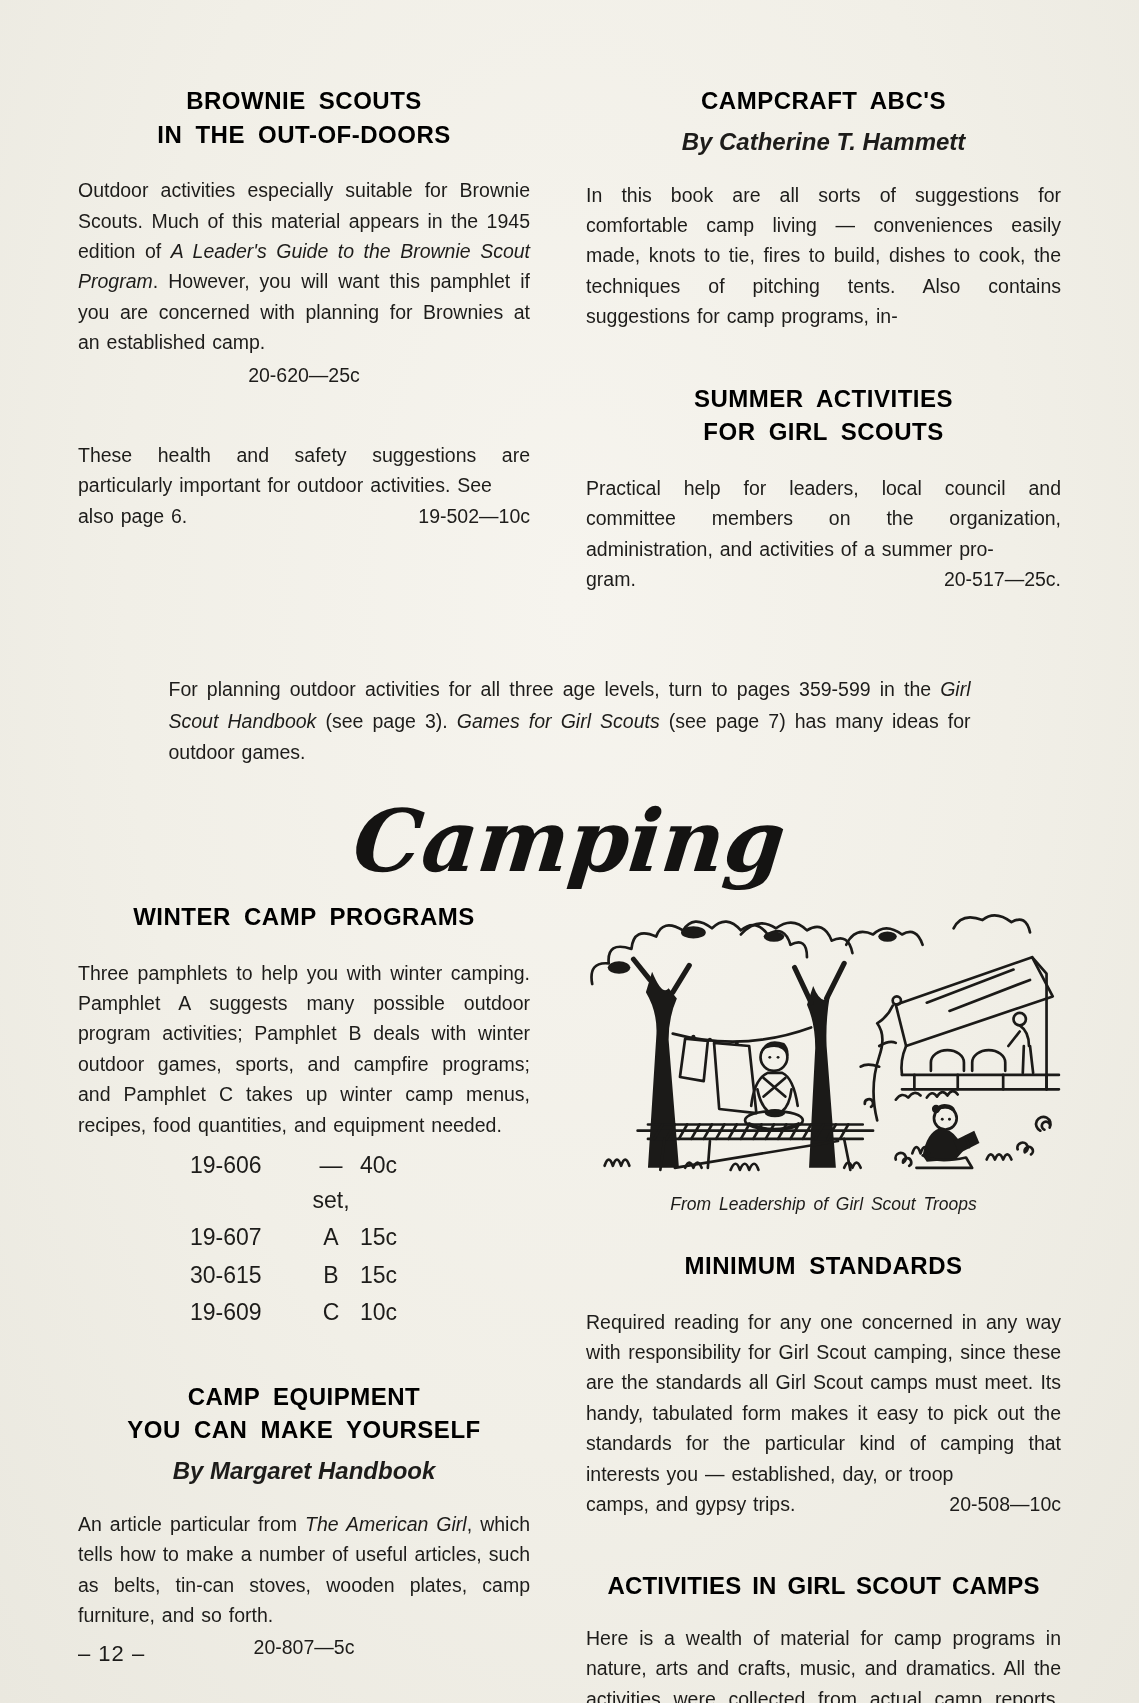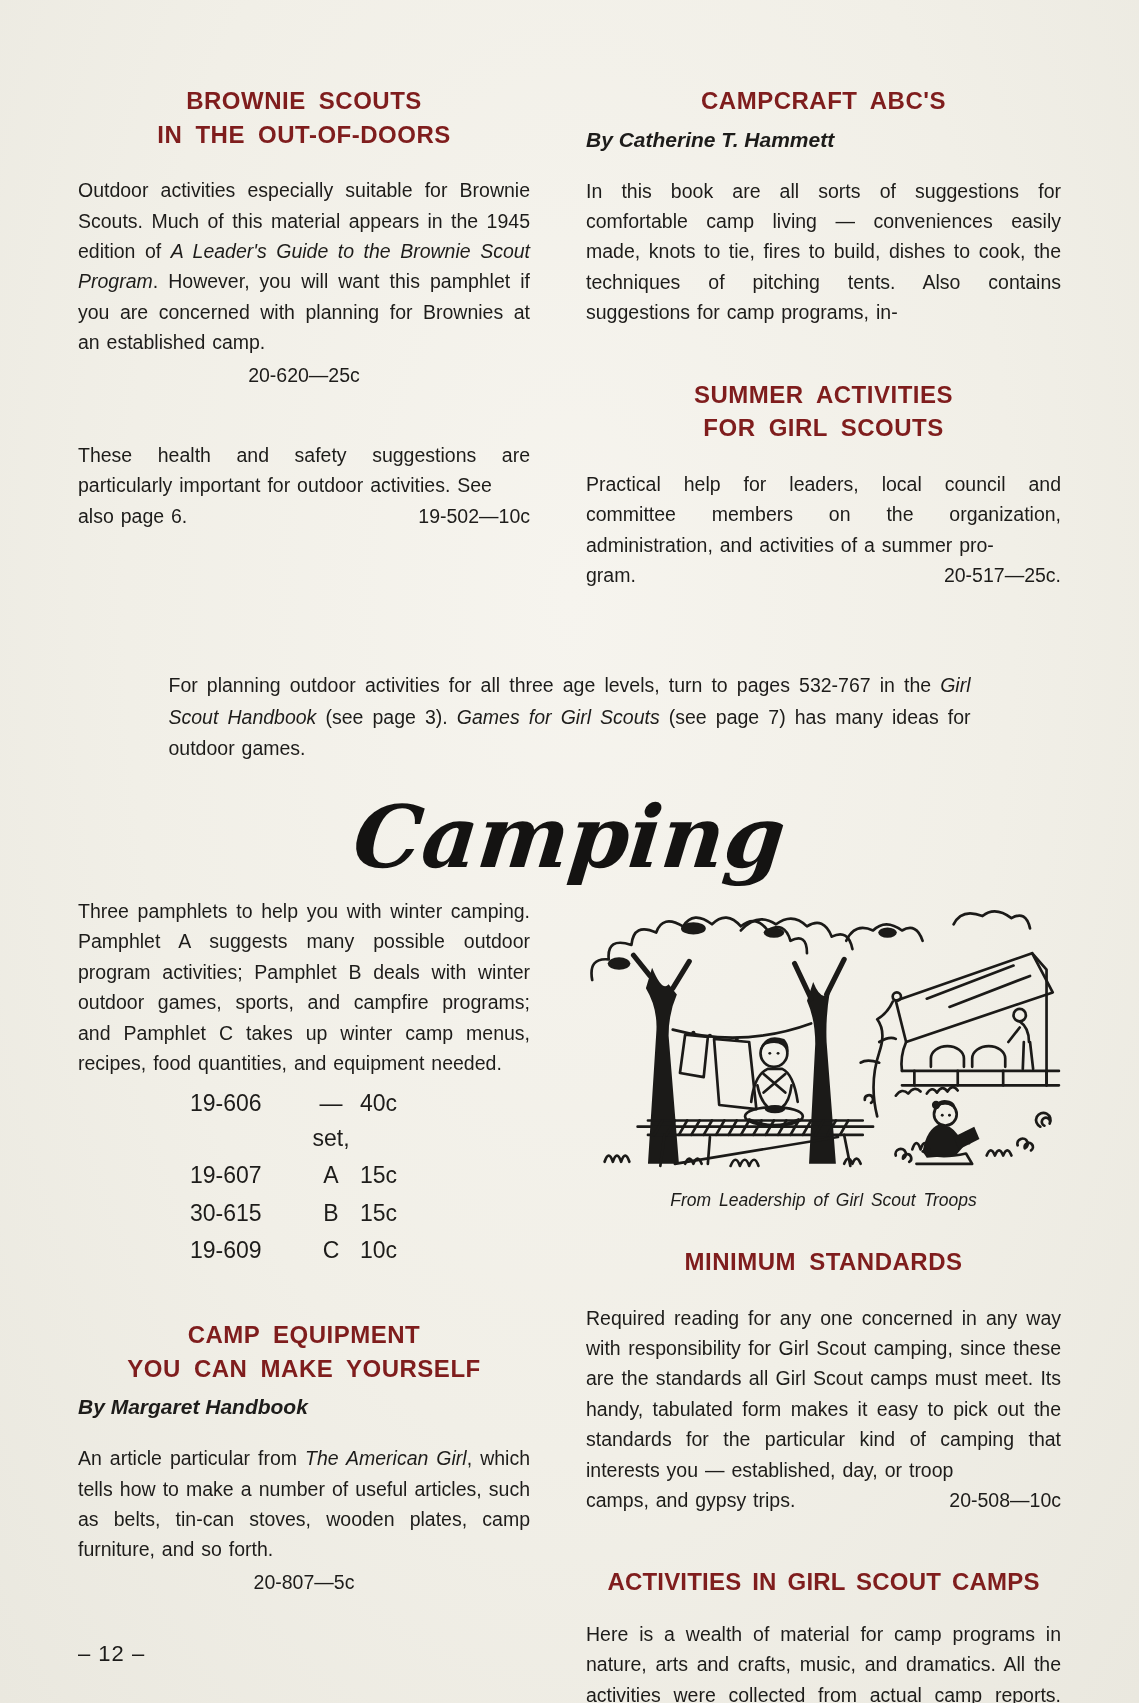--- a/index.html
+++ b/index.html
@@ -5,22 +5,22 @@
   html,body{margin:0;padding:0;}
   body{
     width:1139px;height:1703px;overflow:hidden;
     font-family:"Liberation Sans", sans-serif;
     color:#1d1c1a;
     background:radial-gradient(ellipse at 50% 35%, #f6f4ee 0%, #f1efe7 55%, #eae8df 100%);
   }
   .page{position:relative;width:100%;height:100%;padding:84px 78px 0;box-sizing:border-box;}
   .cols{display:grid;grid-template-columns:452px 1fr;column-gap:56px;}
   .sec{margin-bottom:50px;}
-  .h1{font-size:24px;font-weight:bold;text-align:center;letter-spacing:.5px;word-spacing:6px;line-height:1.4;margin:0 0 24px;color:#7f1d1d;}
-  .byline{font-size:21px;font-weight:bold;font-style:italic;margin:-18px 0 24px;}
+  .h1{font-size:24px;font-weight:bold;text-align:center;letter-spacing:.5px;word-spacing:6px;line-height:1.4;margin:0 0 24px;color:#000000;}
+  .byline{font-size:24px;font-weight:bold;font-style:italic;text-align:center;margin:-18px 0 24px;}
   .body-text{font-size:19.5px;line-height:1.56;text-align:justify;margin:0;word-spacing:1.5px;}
   .lastline{display:flex;justify-content:space-between;font-size:19.5px;line-height:1.56;word-spacing:1.5px;}
   .price-center{text-align:center;font-size:19.5px;line-height:1.56;margin:2px 0 0;}
   .it{font-style:italic;}
   .note{width:802px;margin:30px auto 0;font-size:19.5px;line-height:1.6;text-align:justify;word-spacing:1.5px;}
   .camping-script{
     text-align:center;margin:30px 0 16px;
     font-family:"DejaVu Serif", serif;font-style:italic;font-weight:bold;
     font-size:86px;line-height:1;transform:skewX(-6deg);color:#141312;
   }
@@ -74,27 +74,28 @@
         </h2>
         <p class="body-text">Practical help for leaders, local council and committee members on the organization, administration, and activities of a summer pro-</p>
         <div class="lastline">
           <span>gram.</span>
           <span>20-517—25c.</span>
         </div>
       </div>
     </div>
   </div>
 
-  <p class="note"><span>For planning outdoor activities for all three age levels, turn to pages 532-767 in the </span><span class="it">Girl Scout Handbook</span><span> (see page 3). </span><span class="it">Games for Girl Scouts</span><span> (see page 7) has many ideas for outdoor games.</span></p>
+  <p class="note"><span>For planning outdoor activities for all three age levels, turn to pages 359-599 in the </span><span class="it">Girl Scout Handbook</span><span> (see page 3). </span><span class="it">Games for Girl Scouts</span><span> (see page 7) has many ideas for outdoor games.</span></p>
 
   <div class="camping-script">Camping</div>
 
   <div class="cols">
     <div>
       <div class="sec">
+        <h2 class="h1">WINTER CAMP PROGRAMS</h2>
         <p class="body-text">Three pamphlets to help you with winter camping. Pamphlet A suggests many possible outdoor program activities; Pamphlet B deals with winter outdoor games, sports, and campfire programs; and Pamphlet C takes up winter camp menus, recipes, food quantities, and equipment needed.</p>
         <div class="pricelist">
           <span class="code">19-606</span>
             <span class="item">—set,</span>
             <span class="pr">40c</span>
           <span class="code">19-607</span>
             <span class="item">A</span>
             <span class="pr">15c</span>
           <span class="code">30-615</span>
             <span class="item">B</span>

